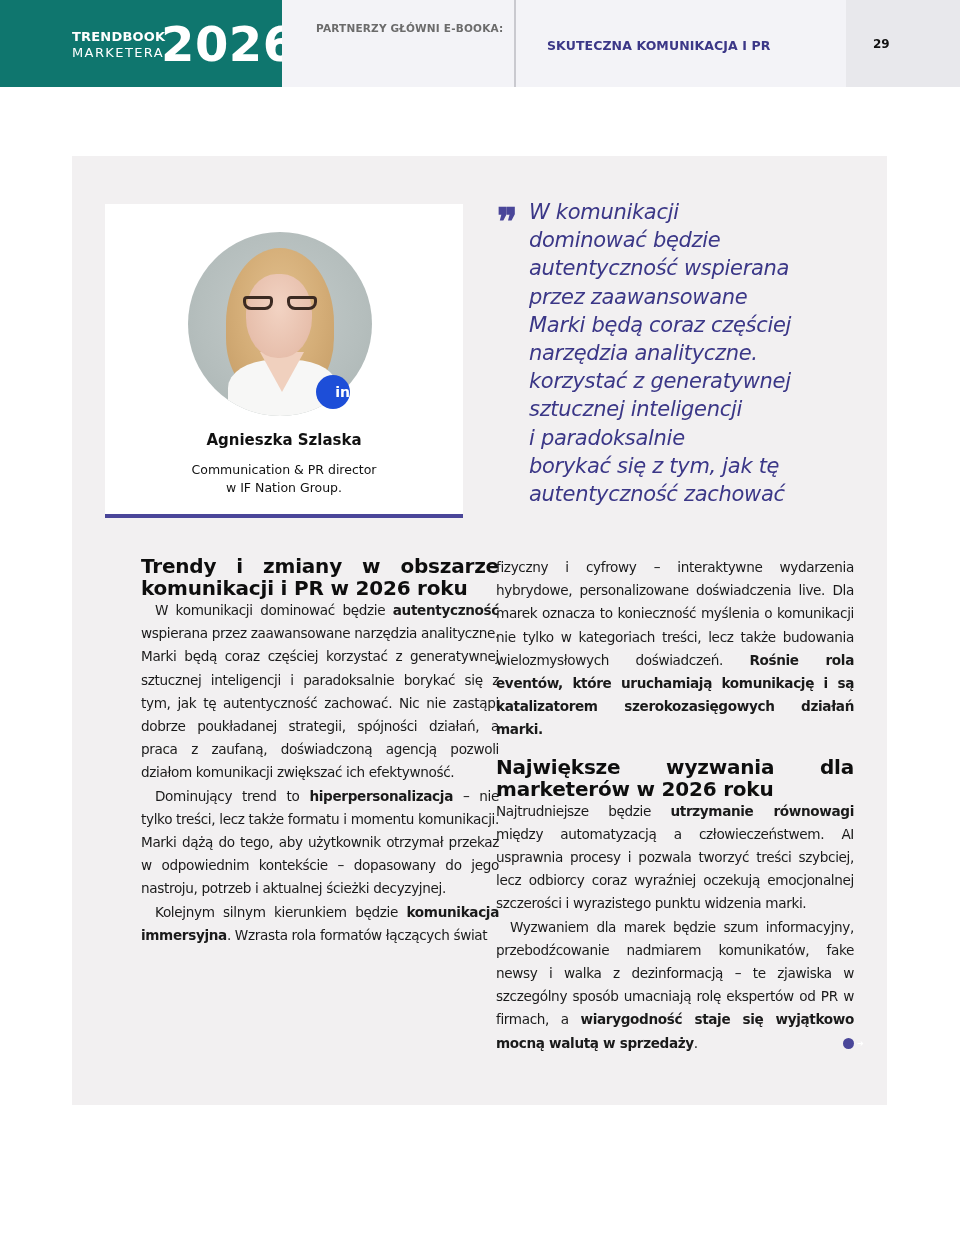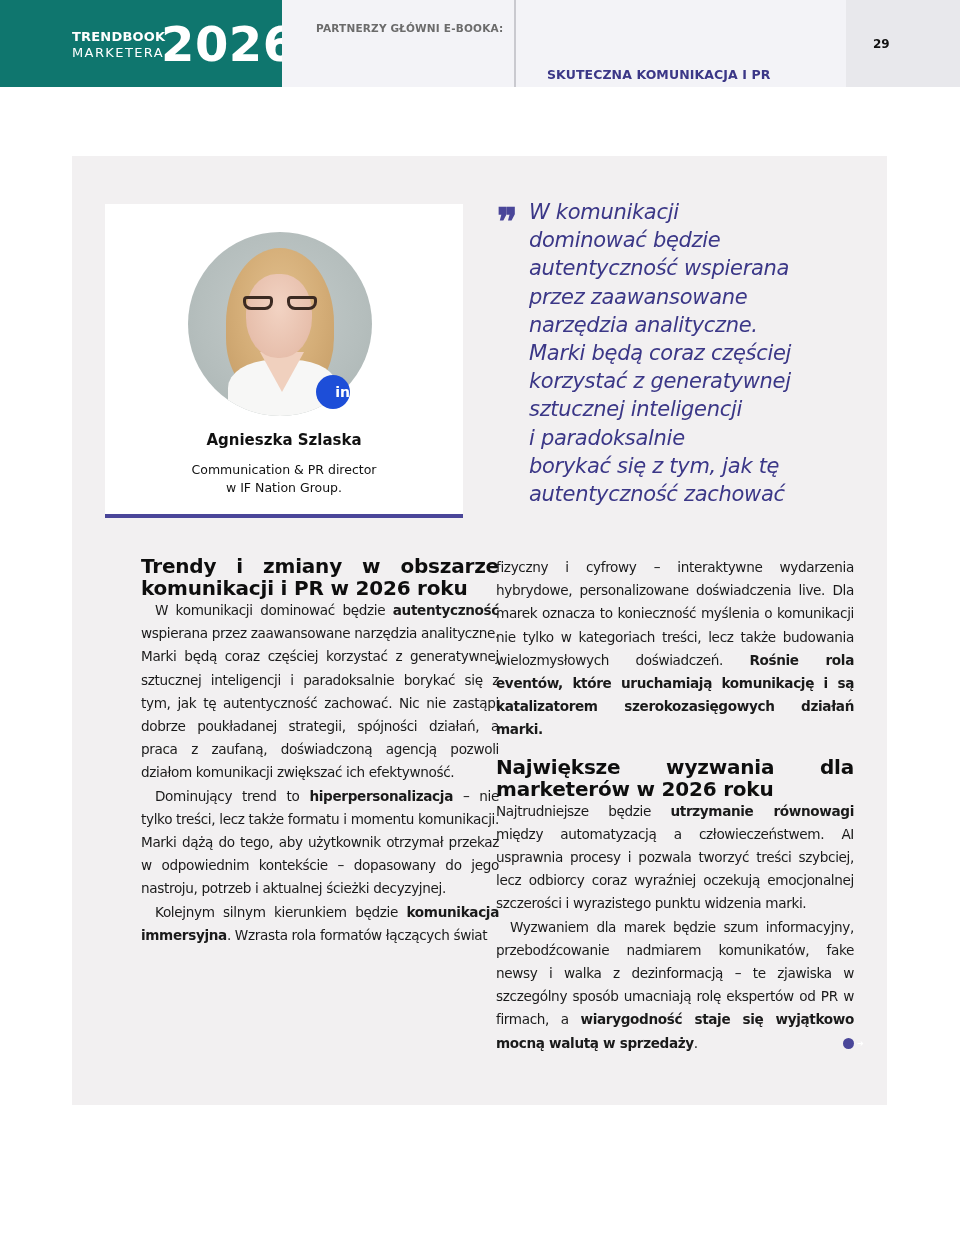--- a/index.html
+++ b/index.html
@@ -12,21 +12,21 @@
   .brand .tb { position:absolute; left:72px; top:30px; color:#fff; font-family:"DejaVu Sans", sans-serif;
                font-weight:bold; font-size:13px; line-height:14px; letter-spacing:0.2px; }
   .brand .mk { position:absolute; left:72px; top:46px; color:#fff; font-family:"DejaVu Sans", sans-serif;
                font-size:13px; line-height:14px; letter-spacing:1.4px; }
   .brand .yr { position:absolute; left:161px; top:24px; color:#fff; font-family:"DejaVu Sans", sans-serif;
                font-weight:bold; font-size:48px; line-height:40px; letter-spacing:0.5px; }
   .partners { position:absolute; left:282px; top:0; width:232px; height:87px; background:#f3f3f7; }
   .partners span { position:absolute; left:34px; top:22px; font-size:10.5px; font-weight:bold; color:#6b6b6b; letter-spacing:0.2px; }
   .sep { position:absolute; left:514px; top:0; width:2px; height:87px; background:#c9c9cf; }
   .section { position:absolute; left:516px; top:0; width:330px; height:87px; background:#f3f3f7; }
-  .section span { position:absolute; left:31px; top:38px; font-size:12.5px; font-weight:bold; color:#3b3787; letter-spacing:0.1px;margin-top:29px; }
+  .section span { position:absolute; left:31px; top:38px; font-size:12.5px; font-weight:bold; color:#3b3787; letter-spacing:0.1px; }
   .pagebox { position:absolute; left:846px; top:0; width:114px; height:87px; background:#e8e8ec; }
   .pagebox span { position:absolute; left:27px; top:37px; font-size:12px; font-weight:bold; color:#111; }
 
   
   .panel { position:absolute; left:72px; top:156px; width:815px; height:949px; background:#f2f0f1; }
 
   .card { position:absolute; left:105px; top:204px; width:358px; height:310px; background:#ffffff; }
   .card-bar { position:absolute; left:105px; top:514px; width:358px; height:4px; background:#4a4699; }
   .avatar { position:absolute; left:188px; top:232px; width:184px; height:184px; border-radius:50%; overflow:hidden;
             background:radial-gradient(circle at 50% 45%, #c4cccb 0%, #b5bebd 60%, #a9b3b2 100%); }
@@ -103,22 +103,22 @@
   <div>w IF Nation Group.</div>
 </div>
 <div class="card-bar"></div>
 
 <div class="qicon">❞</div>
 <div class="quote">
   <div>W komunikacji</div>
   <div>dominować będzie</div>
   <div>autentyczność wspierana</div>
   <div>przez zaawansowane</div>
+  <div>Marki będą coraz częściej</div>
   <div>narzędzia analityczne.</div>
-  <div>Marki będą coraz częściej</div>
   <div>korzystać z generatywnej</div>
   <div>sztucznej inteligencji</div>
   <div>i paradoksalnie</div>
   <div>borykać się z tym, jak tę</div>
   <div>autentyczność zachować</div>
 </div>
 
 <div class="col left">
   <h2 class="h2">Trendy i zmiany w obszarze komunikacji i PR w 2026 roku</h2>
   <p class="ind"><span>W komunikacji dominować będzie </span><b>autentyczność</b><span> wspierana przez zaawansowane narzędzia analityczne. Marki będą coraz częściej korzystać z generatywnej sztucznej inteligencji i paradoksalnie borykać się z tym, jak tę autentyczność zachować.  Nic nie zastąpi dobrze poukładanej strategii, spójności działań, a praca z zaufaną, doświadczoną agencją pozwoli działom komunikacji zwiększać ich efektywność.</span></p>

